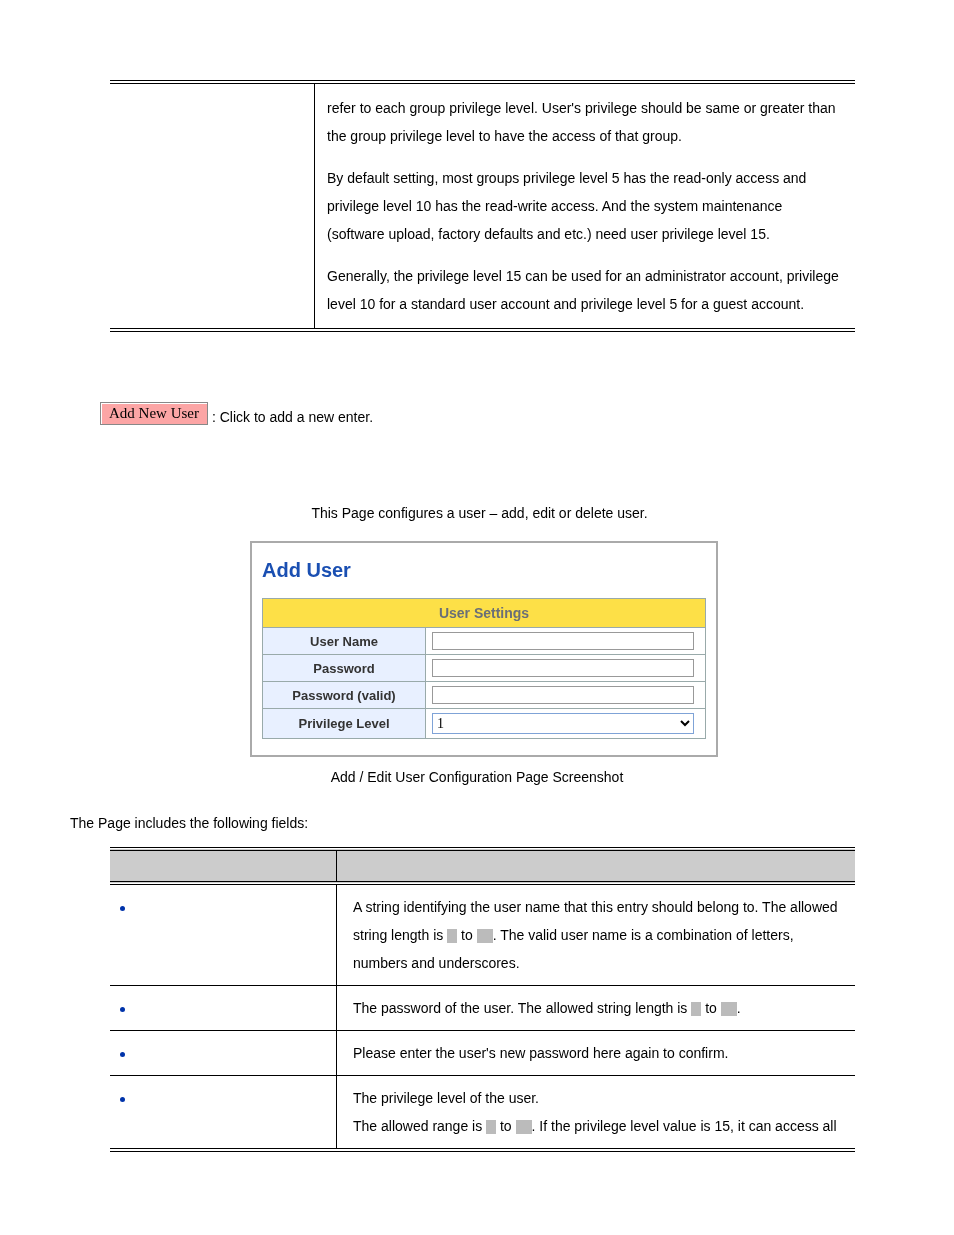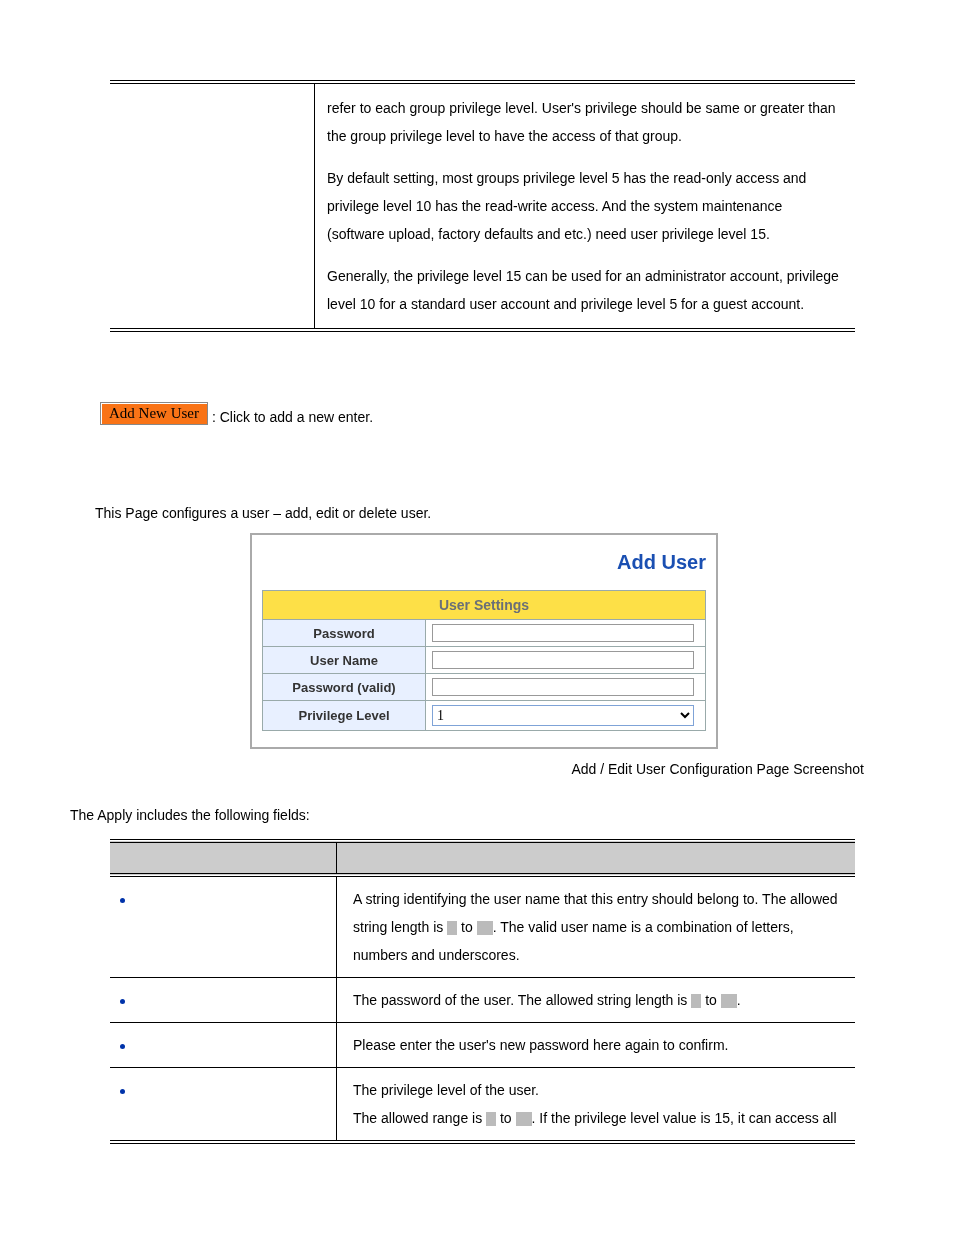--- a/index.html
+++ b/index.html
@@ -36,42 +36,43 @@
   }
   .btn-wrap {
     margin-top: 70px;
     margin-left: 10px;
     display: flex;
     align-items: flex-end;
     gap: 4px;
   }
   .winbtn {
     display: inline-block;
-    background: #f97316;
+    background: #fca5a5;
     border: 1px solid #888;
     padding: 2px 8px;
     font-family: "Times New Roman", serif;
     font-size: 15px;
     box-shadow: inset 1px 1px 0 #fff;
   }
   .below-btn { font-size: 14px; }
   .config-line {
     margin-top: 80px;
     margin-left: 5px;
-    margin-bottom: 12px;
+    margin-bottom: 20px;
+    text-align: center;
   }
   .adduser-frame {
     width: 444px;
     margin-left: 160px;
     border: 2px solid #aaa;
     padding: 8px 10px 16px 10px;
     background: #fff;
   }
   .adduser-title {
-    text-align: right;
+    text-align: left;
     font-family: Verdana, Arial, sans-serif;
     font-size: 20px;
     font-weight: bold;
     color: #1a4fb2;
     margin: 8px 0 16px 0;
   }
   .settings-table {
     border-collapse: collapse;
     width: 100%;
   }
@@ -110,21 +111,21 @@
     background: #fff;
     font-family: "Times New Roman", serif;
     font-size: 14px;
   }
   .btn-row {
     text-align: center;
     margin-top: 16px;
   }
   .btn-row .winbtn { font-size: 14px; padding: 2px 10px; margin: 0 2px; }
   .caption {
-    text-align: right;
+    text-align: center;
     margin-top: 12px;
     margin-bottom: 30px;
     font-size: 14px;
   }
   .fields-intro {
     margin-left: -20px;
     margin-bottom: 16px;
   }
   .fields-table {
     border-collapse: collapse;
@@ -196,46 +197,46 @@
   <div class="config-line">This Page configures a user – add, edit or delete user.</div>
 
   <div class="adduser-frame">
     <div class="adduser-title">Add User</div>
     <table class="settings-table">
       <tbody>
           <tr>
             <th colspan="2">User Settings</th>
           </tr>
       <tr>
+        <td class="lbl">User Name</td>
+        <td><input type="text" style=""></td>
+      </tr>
+      <tr>
         <td class="lbl">Password</td>
-        <td><input type="text" style=""></td>
-      </tr>
-      <tr>
-        <td class="lbl">User Name</td>
         <td><input type="text" style=""></td>
       </tr>
       <tr>
         <td class="lbl">Password (valid)</td>
         <td><input type="text" style=""></td>
       </tr>
       <tr>
         <td class="lbl">Privilege Level</td>
         <td>
           <select>
             <option>1</option>
           </select>
         </td>
       </tr>
     </tbody>
       </table>
   </div>
 
   <div class="caption">Add / Edit User Configuration Page Screenshot</div>
 
-  <div class="fields-intro">The Apply includes the following fields:</div>
+  <div class="fields-intro">The Page includes the following fields:</div>
 
   <table class="fields-table">
     <thead>
       <tr>
         <th class="left"></th>
         <th></th>
       </tr>
     </thead>
     <tbody>
       <tr>

